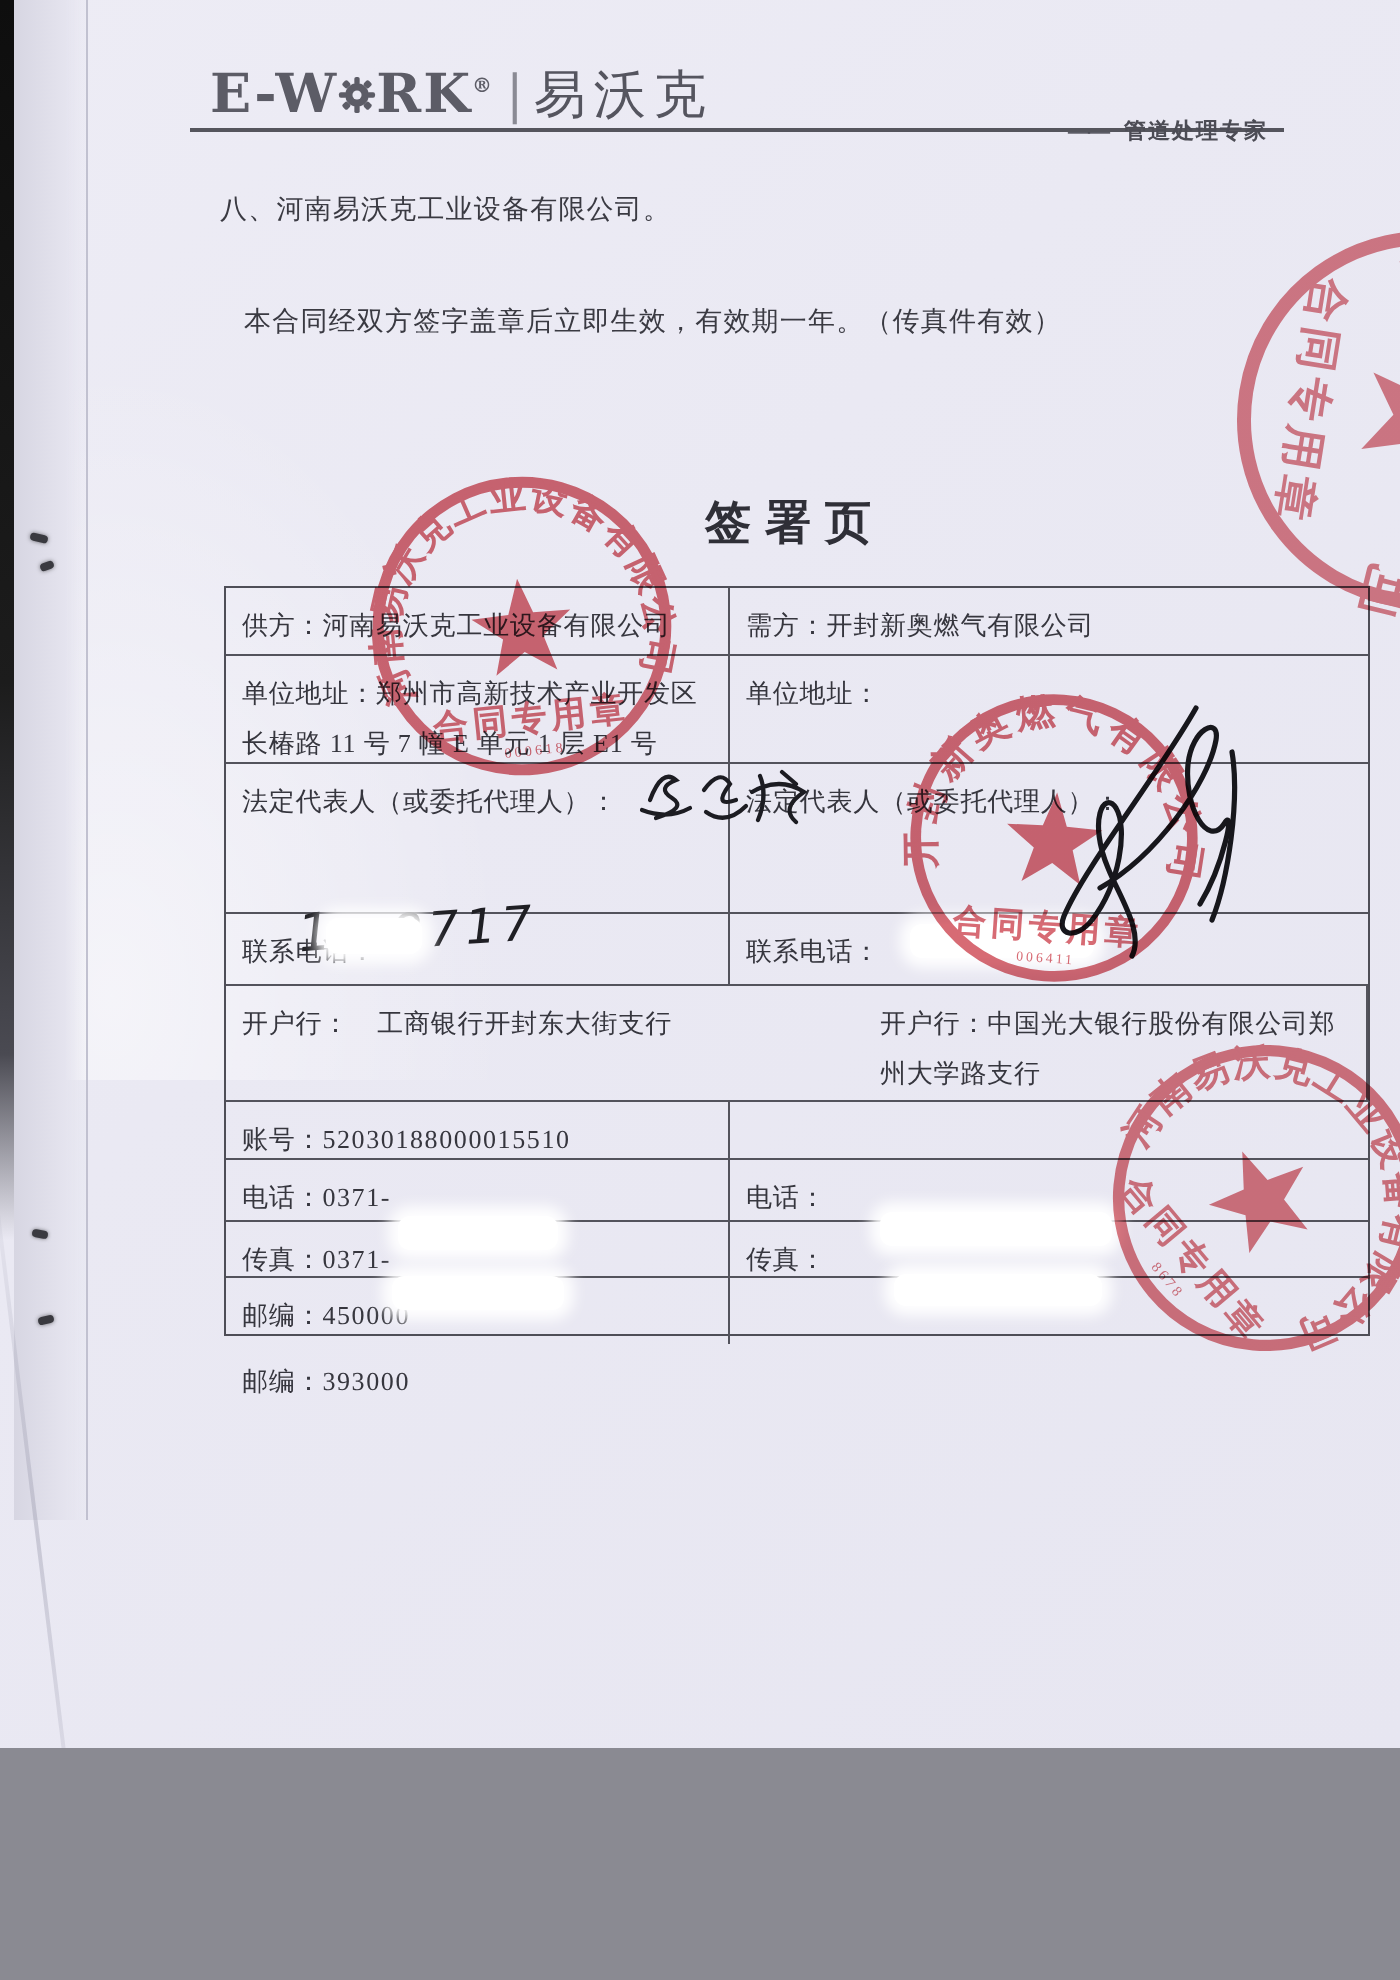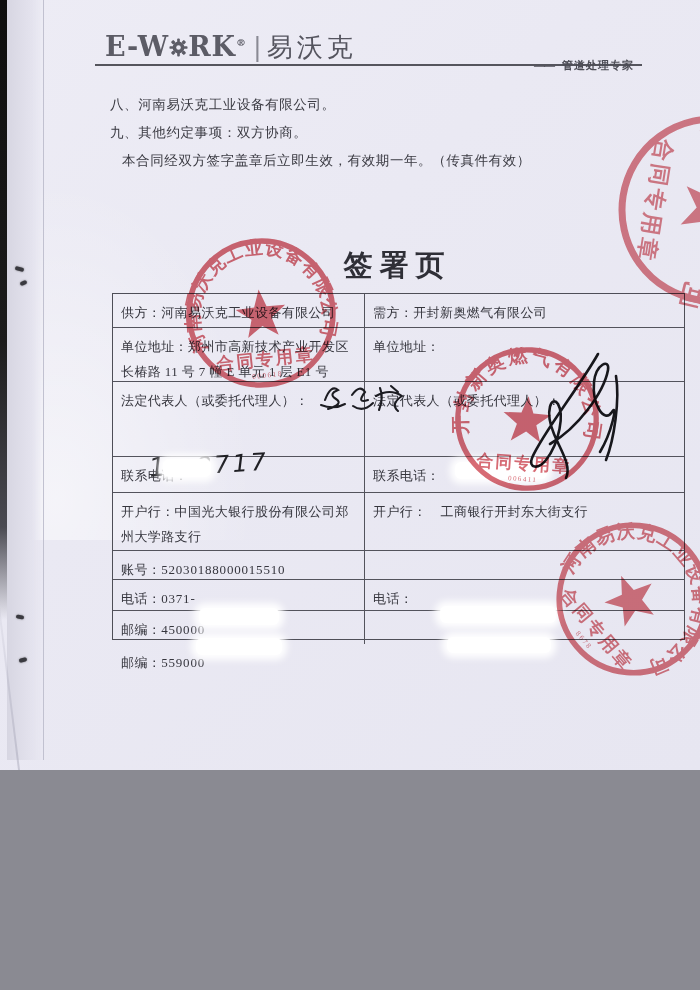--- a/index.html
+++ b/index.html
@@ -1,17 +1,17 @@
 <!DOCTYPE html>
 <html><head>
 <meta charset="utf-8">
 <style>
   html,body{margin:0;padding:0;background:#8a8a92;}
   .page{
-    position:relative;width:700px;height:770px;overflow:hidden;
+    position:relative;width:700px;height:874px;overflow:hidden;
     background:linear-gradient(135deg,#edecf5 0%,#eae9f3 40%,#e7e6f1 100%);
     font-family:"Liberation Serif","DejaVu Serif",serif;color:#3b3b43;
   }
   
   .edge-left-dark{position:absolute;left:0;top:0;width:7px;height:620px;
     background:linear-gradient(#0e0e0e,#1c1c1c 55%,#4a4a52 85%,rgba(90,90,100,0));}
   .edge-band{position:absolute;left:7px;top:0;width:36px;height:760px;
     background:linear-gradient(to right,#d7d6e2,#e4e3ee 70%,rgba(234,233,243,0));
     border-right:1px solid rgba(120,120,145,.22);}
   .crease-diag{position:absolute;left:18px;top:560px;width:2px;height:420px;
@@ -39,21 +39,21 @@
   .logo-cn{font-weight:500;font-size:26px;color:#55555f;letter-spacing:4px;}
   .tagline{position:absolute;right:8px;top:28px;font-size:11px;font-weight:bold;color:#4c4c55;letter-spacing:1px;white-space:nowrap;}
   .tagline .dash{letter-spacing:-1px;margin-right:8px;}
 
   
   .clause{position:absolute;left:110px;width:520px;font-size:13.5px;letter-spacing:.6px;color:#3a3a42;}
   .c0{top:96px;} .c1{top:124px;} .c2{top:152px;margin-left:12px;}
 
   
   .title{position:absolute;left:112px;top:246px;width:571px;text-align:center;
-    font-size:29px;font-weight:bold;letter-spacing:7px;color:#2f2f37;}
+    font-size:23px;font-weight:bold;letter-spacing:7px;color:#2f2f37;}
 
   
   .sig-table{position:absolute;left:112px;top:293px;width:571px;border:1.5px solid #4e4e57;
     display:flex;flex-direction:column;background:rgba(255,255,255,.0);}
   .trow{display:flex;border-top:1px solid #53535c;}
   .trow:first-child{border-top:none;}
   .tcell{box-sizing:border-box;padding:6px 6px 2px 8px;font-size:13px;letter-spacing:.4px;line-height:25px;color:#36363e;}
   .tcell.left{width:252px;border-right:1px solid #53535c;}
   .tcell.right{width:319px;}
   .h0{height:33px;} .h1{height:53px;} .h2{height:74px;} .h3{height:35px;} .h4{height:57px;}
@@ -118,21 +118,20 @@
               <circle cx="10" cy="10" r="2.4" fill="#eae9f3"></circle>
             </g>
           </svg></span><span>RK</span><span class="reg">®</span><span class="logo-sep">|</span><span class="logo-cn">易沃克</span>
     </div>
     <div class="tagline">
       <span class="dash">——</span><span>管道处理专家</span>
     </div>
   </div>
 
   <div class="clause c0">八、河南易沃克工业设备有限公司。</div>
-  <div class="clause c1">九、其他约定事项：双方协商。</div>
   <div class="clause c2">本合同经双方签字盖章后立即生效，有效期一年。（传真件有效）</div>
 
   <div class="title">签署页</div>
 
   <div class="sig-table">
     <div class="trow h0">
       <div class="tcell left"><span>供方：</span><span>河南易沃克工业设备有限公司</span></div>
       <div class="tcell right"><span>需方：</span><span>开封新奥燃气有限公司</span></div>
     </div>
     <div class="trow h1">
@@ -141,33 +140,37 @@
     </div>
     <div class="trow h2">
       <div class="tcell left"><span>法定代表人（或委托代理人）：</span></div>
       <div class="tcell right"><span>法定代表人（或委托代理人）：</span></div>
     </div>
     <div class="trow h3">
       <div class="tcell left"><span>联系电话：</span></div>
       <div class="tcell right"><span>联系电话：</span></div>
     </div>
     <div class="trow h4">
+      <div class="tcell right"><span>开户行：</span><span class="gap-val">工商银行开封东大街支行</span></div>
       <div class="tcell left"><span>开户行：</span><span>中国光大银行股份有限公司郑州大学路支行</span></div>
-      <div class="tcell right"><span>开户行：</span><span class="gap-val">工商银行开封东大街支行</span></div>
     </div>
     <div class="trow h5">
       <div class="tcell left"><span>账号：</span><span class="num">52030188000015510</span></div>
     </div>
     <div class="trow h7">
       <div class="tcell left"><span>电话：</span><span class="num">0371-</span></div>
       <div class="tcell right"><span>电话：</span></div>
     </div>
+    <div class="trow h8">
+      <div class="tcell left"><span>传真：</span><span class="num">0371-</span></div>
+      <div class="tcell right"><span>传真：</span></div>
+    </div>
     <div class="trow h9">
       <div class="tcell left"><span>邮编：</span><span class="num">450000</span></div>
-      <div class="tcell right"><span>邮编：</span><span class="num">559000</span></div>
+      <div class="tcell right"><span>邮编：</span><span class="num">393000</span></div>
     </div>
   </div>
 
   <div class="hand hw-phone-a">1</div>
   <div class="hand hw-phone-b">8717</div>
 
   <div class="blur b-lphone"></div>
   <div class="blur b-rphone"></div>
   <div class="blur b-ltel"></div>
   <div class="blur b-lfax"></div>

